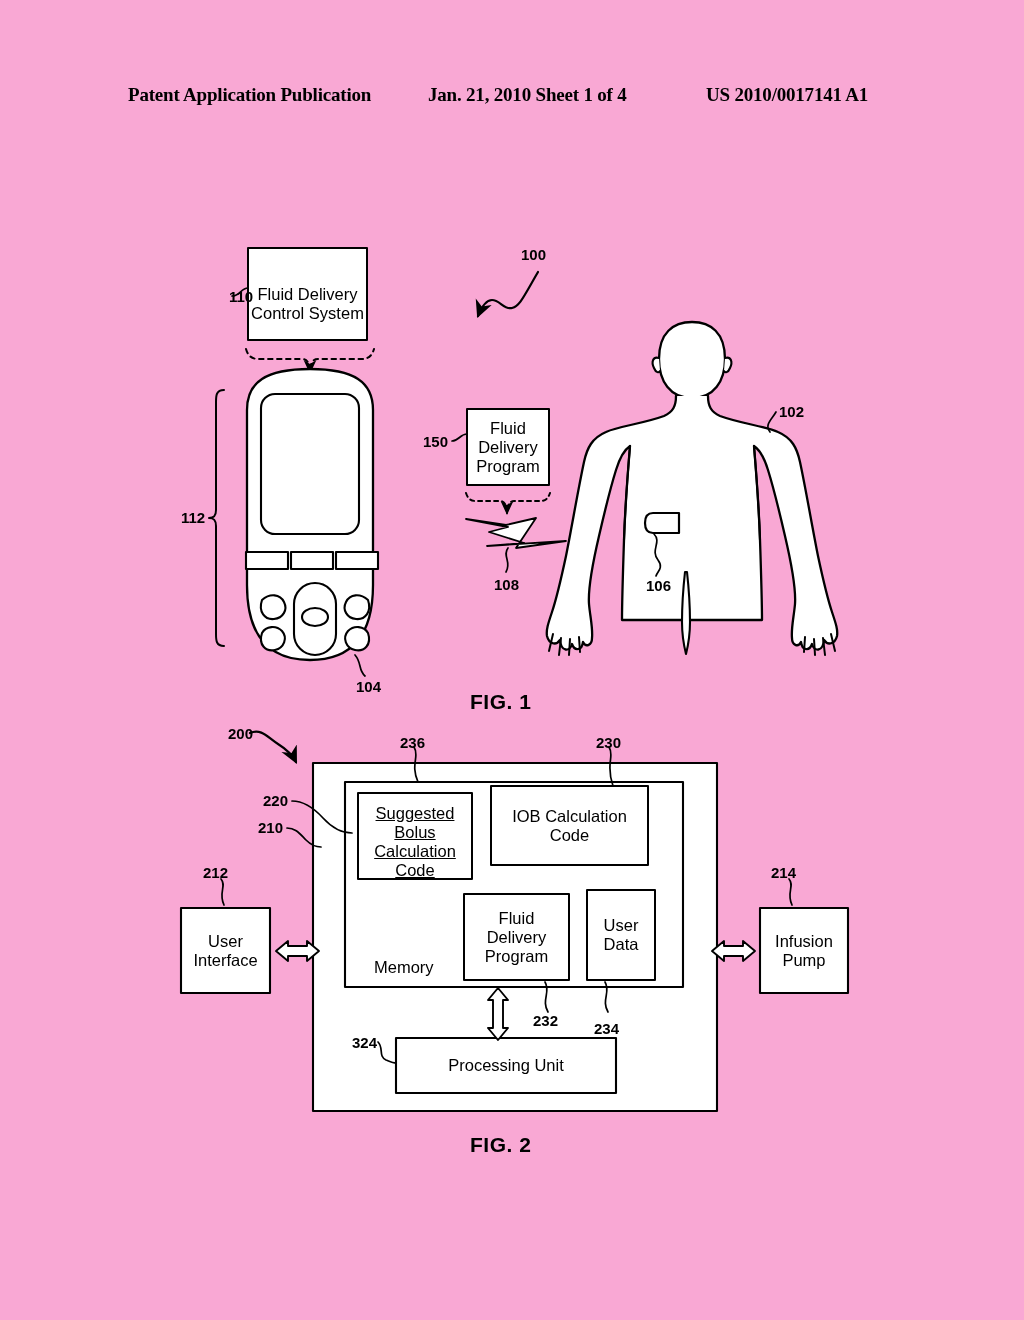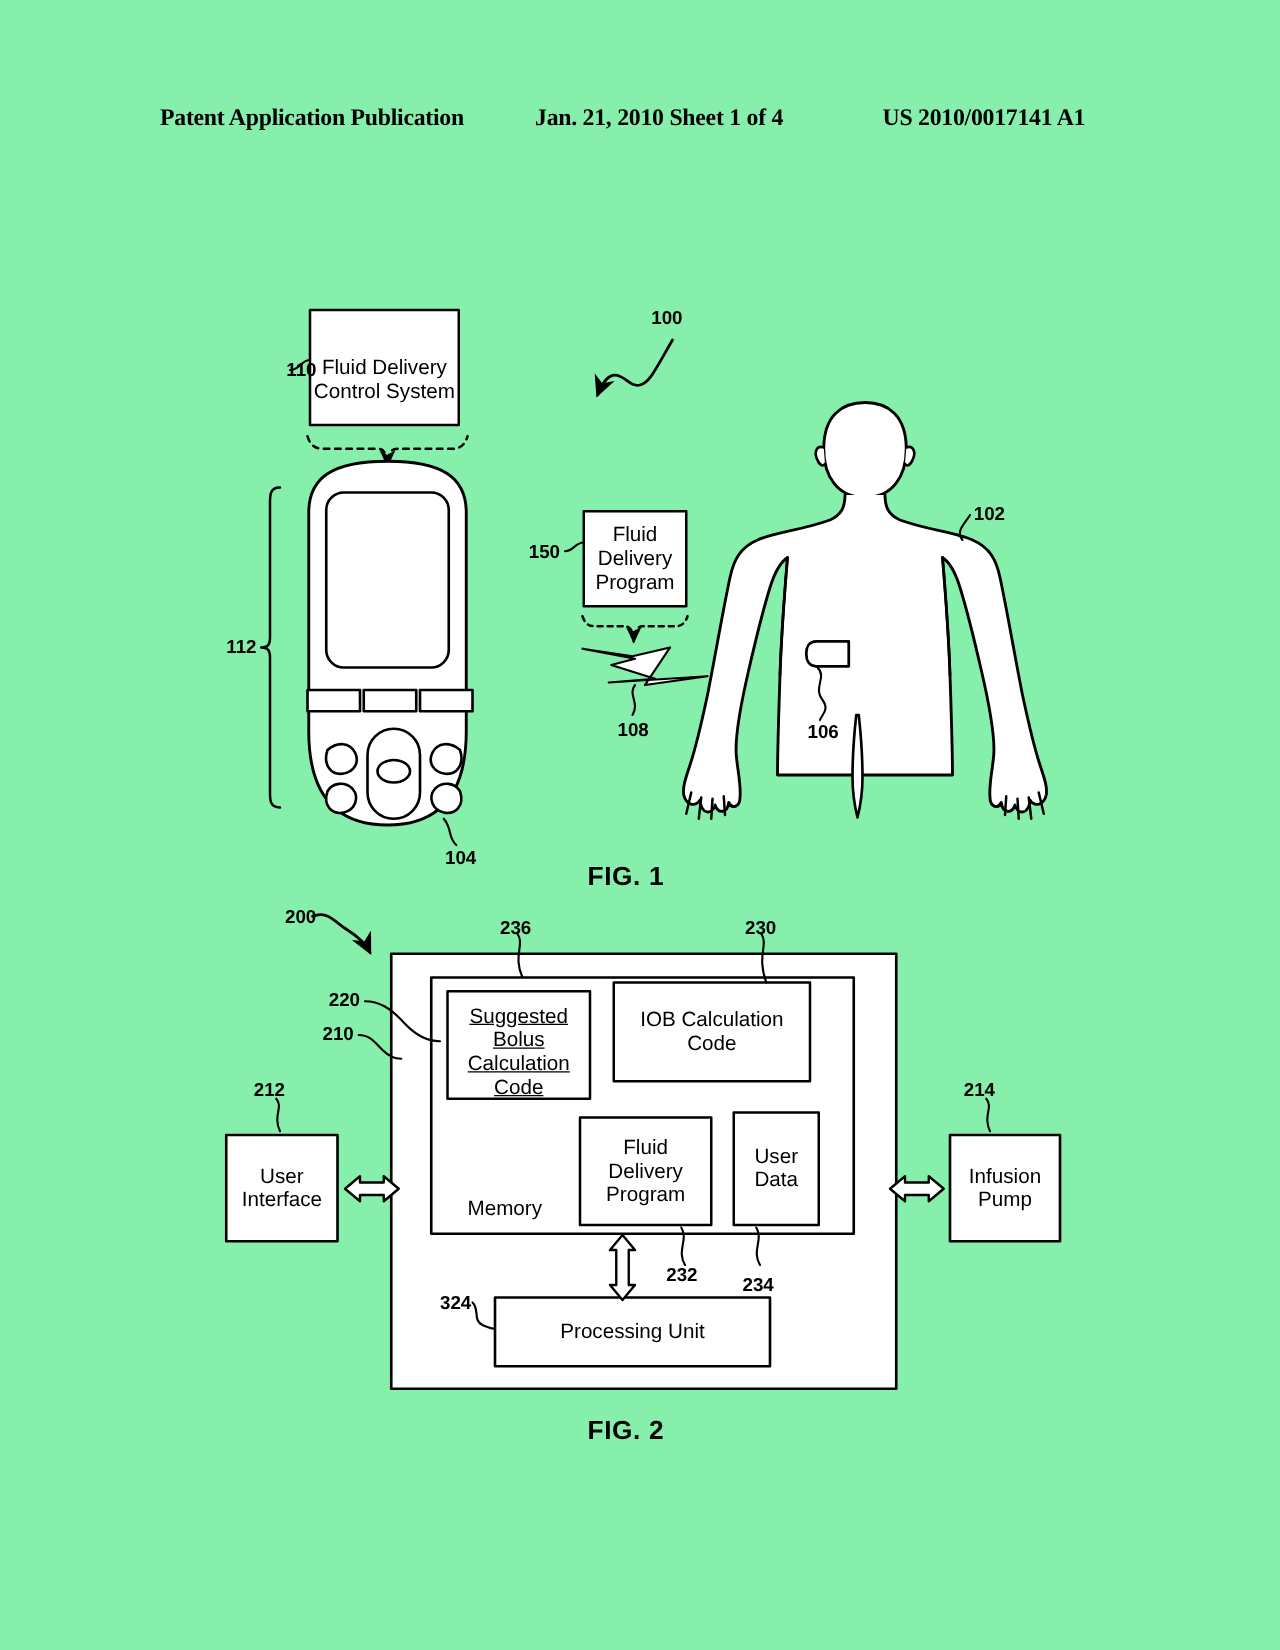--- a/index.html
+++ b/index.html
@@ -5,21 +5,21 @@
 <style>
   html, body {
     margin: 0;
     padding: 0;
     background: #ffffff;
   }
   #page {
     position: relative;
     width: 1024px;
     height: 1320px;
-    background: #86efac;
+    background: #f9a8d4;
     overflow: hidden;
     font-family: "Liberation Sans", sans-serif;
     color: #000000;
   }
 
   
   #header {
     position: absolute;
     left: 0;
     top: 84px;

